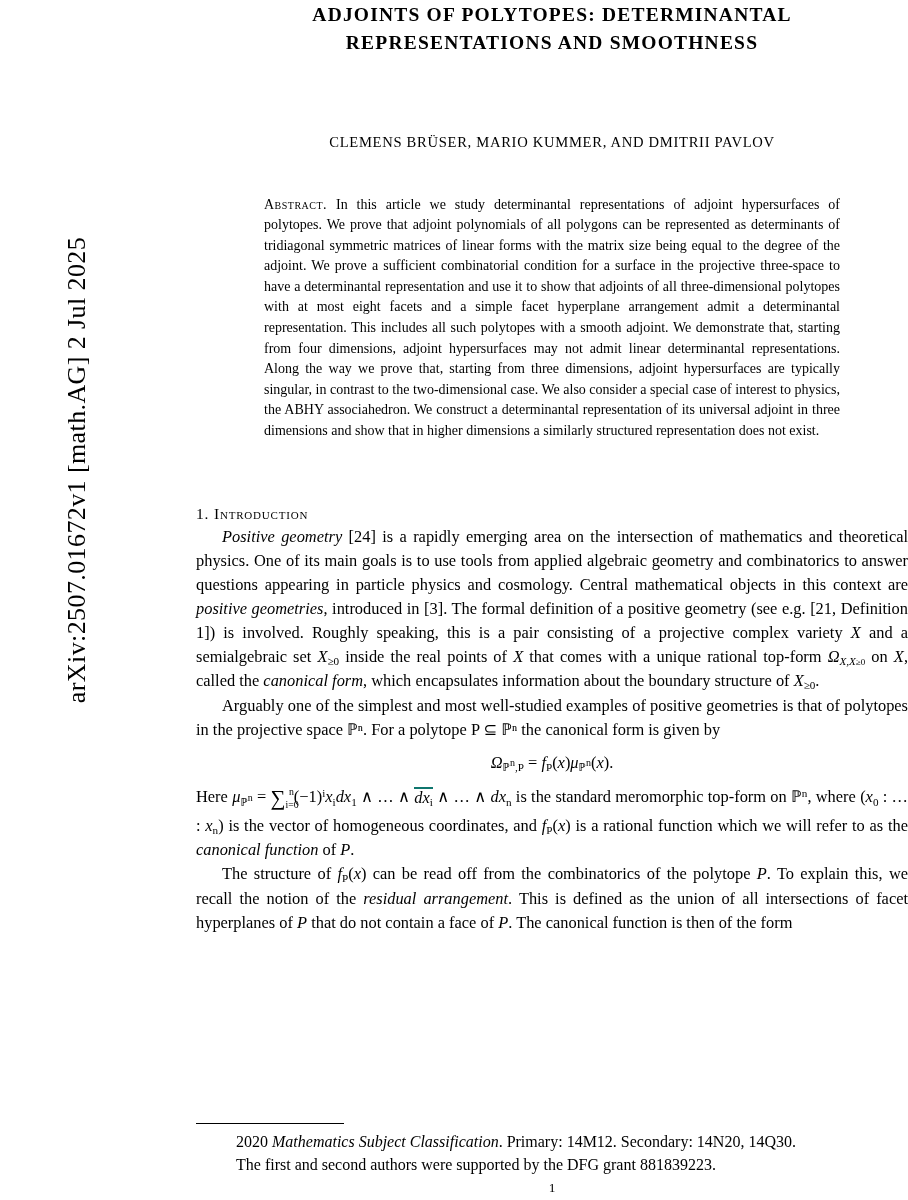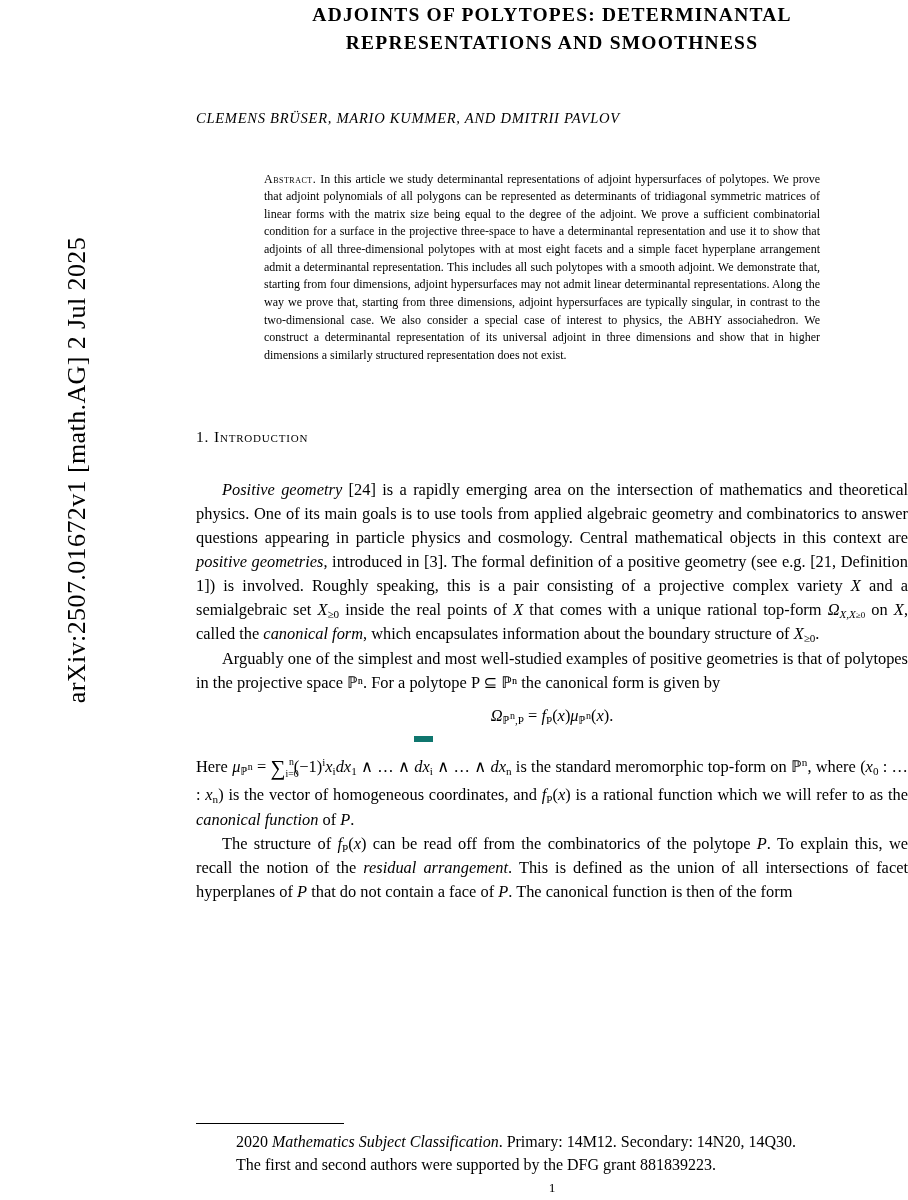--- a/index.html
+++ b/index.html
@@ -44,30 +44,30 @@
     font-size: 19.5px;
     letter-spacing: 1.2px;
     font-weight: bold;
     line-height: 1.45;
     margin-top: 0px;
     padding-top: 1px;
   }
   .title .line { display: block; }
 
   .authors {
+    text-align: center;
     font-size: 14.6px;
     letter-spacing: 0.7px;
-    margin-top: 52px;
-    font-style: italic;
+    margin-top: 76px;
   }
 
   
   .abstract {
-    margin: 44px 88px 0 68px;
-    font-size: 12px;
+    margin: 44px 68px 0 68px;
+    font-size: 14px;
     line-height: 1.47;
     text-align: justify;
     text-justify: inter-word;
     hyphens: manual;
   }
   .abstract .abs-head {
     font-variant: small-caps;
     letter-spacing: 0.5px;
   }
 
@@ -75,21 +75,21 @@
   .section-head {
     text-align: left;
     font-size: 15.5px;
     font-variant: small-caps;
     letter-spacing: 0.8px;
     margin-top: 64px;
   }
 
   
   .body {
-    margin-top: 32px;
+    margin-top: 2px;
     font-size: 16.4px;
     line-height: 1.455;
     text-align: justify;
     text-justify: inter-word;
   }
   .body p {
     margin: 0;
     text-indent: 26px;
   }
   .body p.noindent { text-indent: 0; }
@@ -115,21 +115,21 @@
     display: block;
     padding: 1px 4px 0 4px;
     font-size: 15.5px;
   }
 
   i, em { font-style: italic; }
   .mi { font-style: italic; }
   .sub { font-size: 0.68em; vertical-align: -0.3em; }
   .sup { font-size: 0.68em; vertical-align: 0.5em; }
   .sum-big { font-size: 1.28em; vertical-align: -0.12em; }
-  .ovl { border-top: 6px solid #0f766e; display: inline-block; line-height: 1.05; padding-top: 16px; }
+  .ovl { border-top: 2px solid #0f766e; display: inline-block; line-height: 1.05; padding-top: 0px; }
 
   
   .footnote-rule {
     position: absolute;
     left: 0;
     top: 1123px;
     width: 148px;
     border-top: 0.9px solid #000;
   }
   .footnote {

